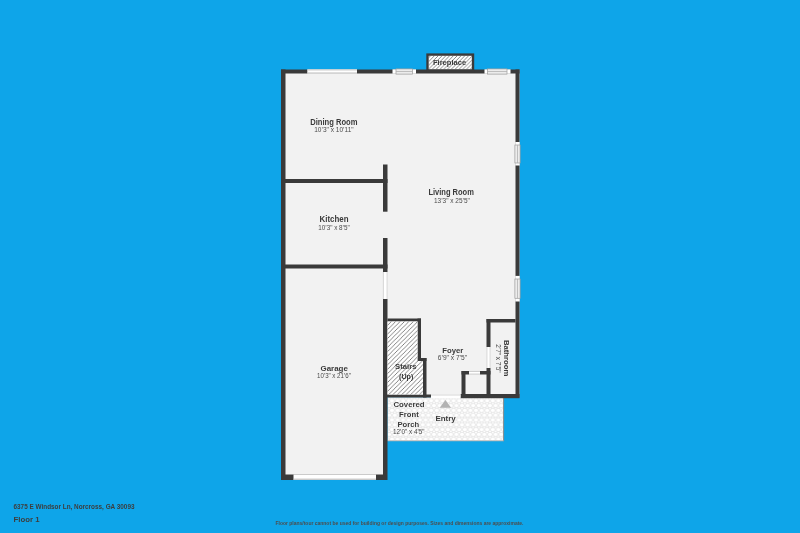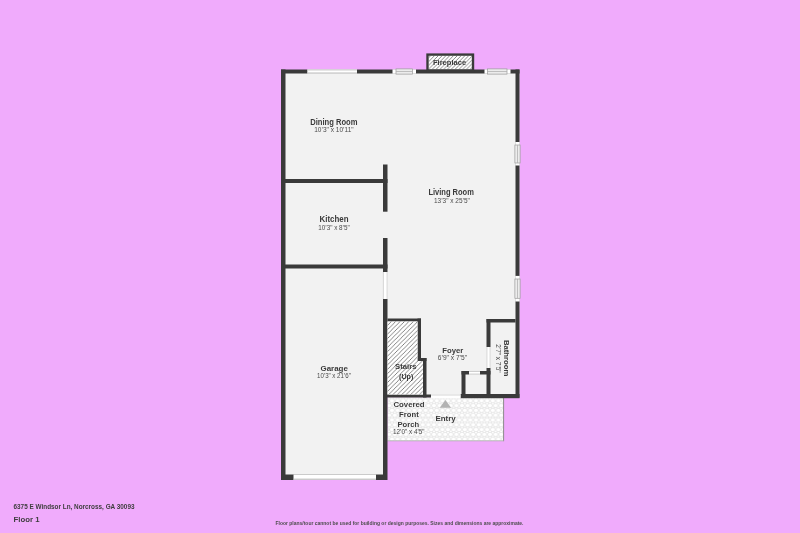--- a/index.html
+++ b/index.html
@@ -1,16 +1,16 @@
 <!DOCTYPE html>
 <html><head>
 <meta charset="utf-8">
 <style>
   html,body{margin:0;padding:0;background:#ffffff;}
-  .page{width:800px;height:533px;position:relative;background:#f0abfc;overflow:hidden;text-align:center;}
+  .page{width:800px;height:533px;position:relative;background:#0ea5e9;overflow:hidden;text-align:center;}
   text{font-family:"Liberation Sans",sans-serif;}
   .lbl{font-weight:700;font-size:8.5px;fill:#3a3a3a;}
   .dim{font-weight:400;font-size:6.5px;fill:#4a4a4a;}
 </style>
 </head>
 <body>
 <div class="page">
 <svg width="800" height="533" viewBox="0 0 800 533" xmlns="http://www.w3.org/2000/svg">
 <defs>
   <pattern id="hatch" patternUnits="userSpaceOnUse" width="4.4" height="4.4">

